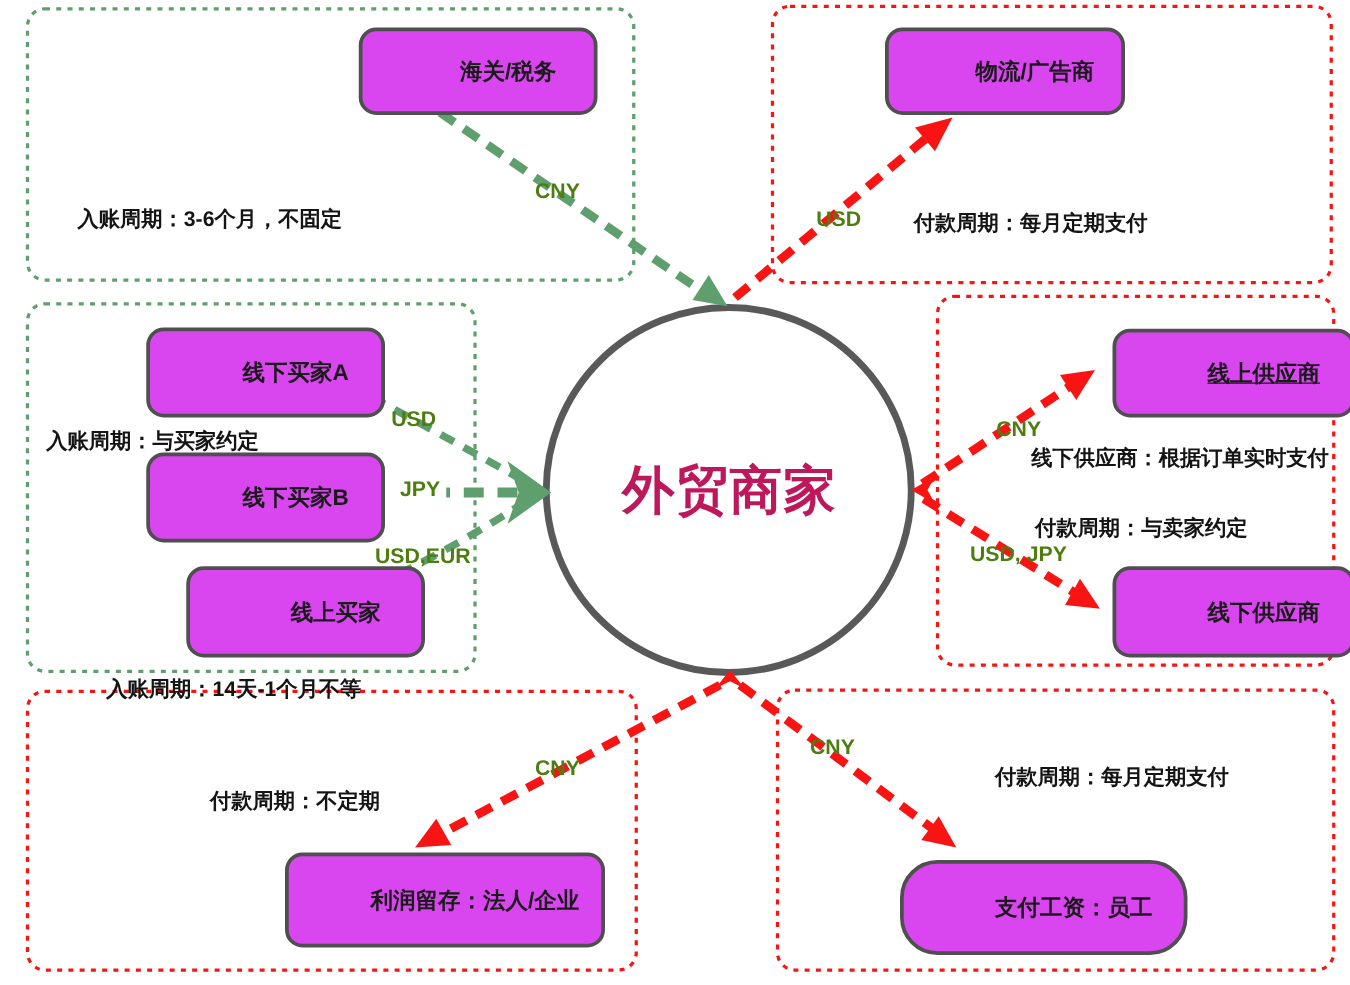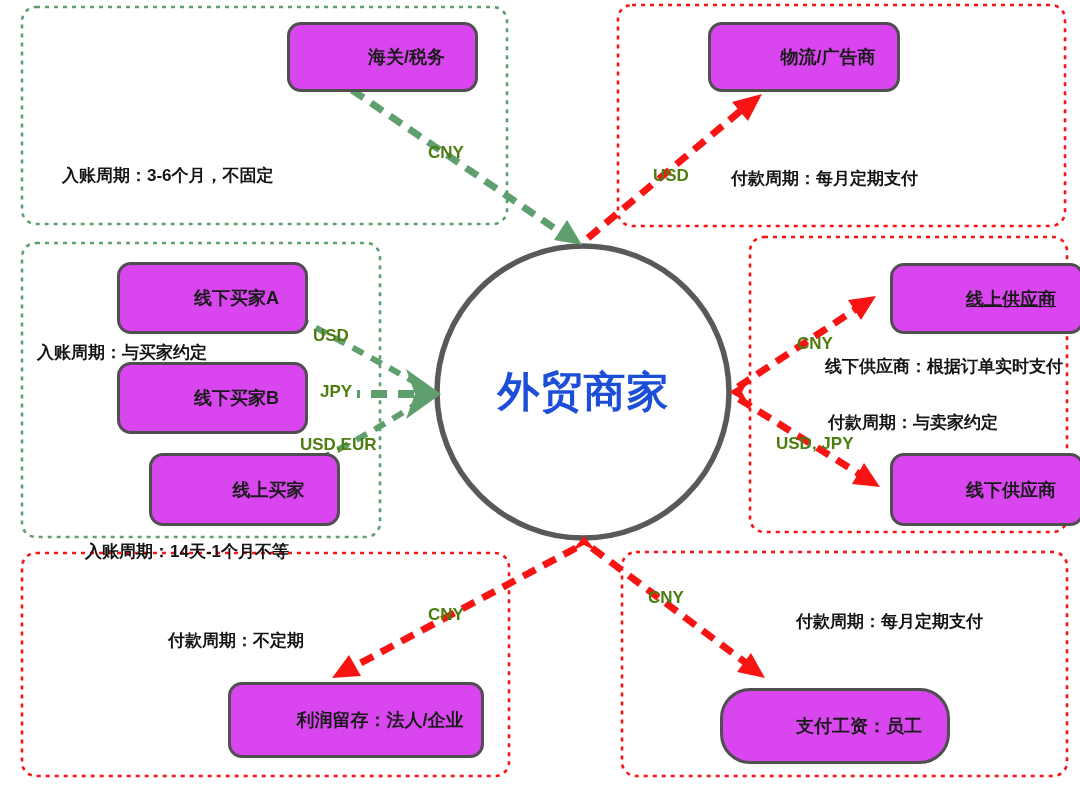--- a/index.html
+++ b/index.html
@@ -61,21 +61,21 @@
   #cur-online-buyer{left:300px;top:435px;}
   #cur-online-supplier{left:797px;top:334px;}
   #cur-offline-supplier{left:776px;top:434px;}
   #cur-profit{left:428px;top:605px;}
   #cur-salary{left:648px;top:588px;}
 
   
   .center-label{
     position:absolute;z-index:3;left:437px;top:246px;width:293px;height:292px;
     display:flex;align-items:center;justify-content:center;
-    font-size:42px;font-weight:bold;color:#1d4ed8;letter-spacing:1px;white-space:nowrap;
+    font-size:42px;font-weight:bold;color:#be185d;letter-spacing:1px;white-space:nowrap;
   }
 </style>
 </head>
 <body>
 
 <div class="stage">
 
   <svg width="1080" height="788" viewBox="0 0 1080 788">
 
     <rect class="pnl g" x="22" y="7" width="485" height="217" rx="14"></rect>

